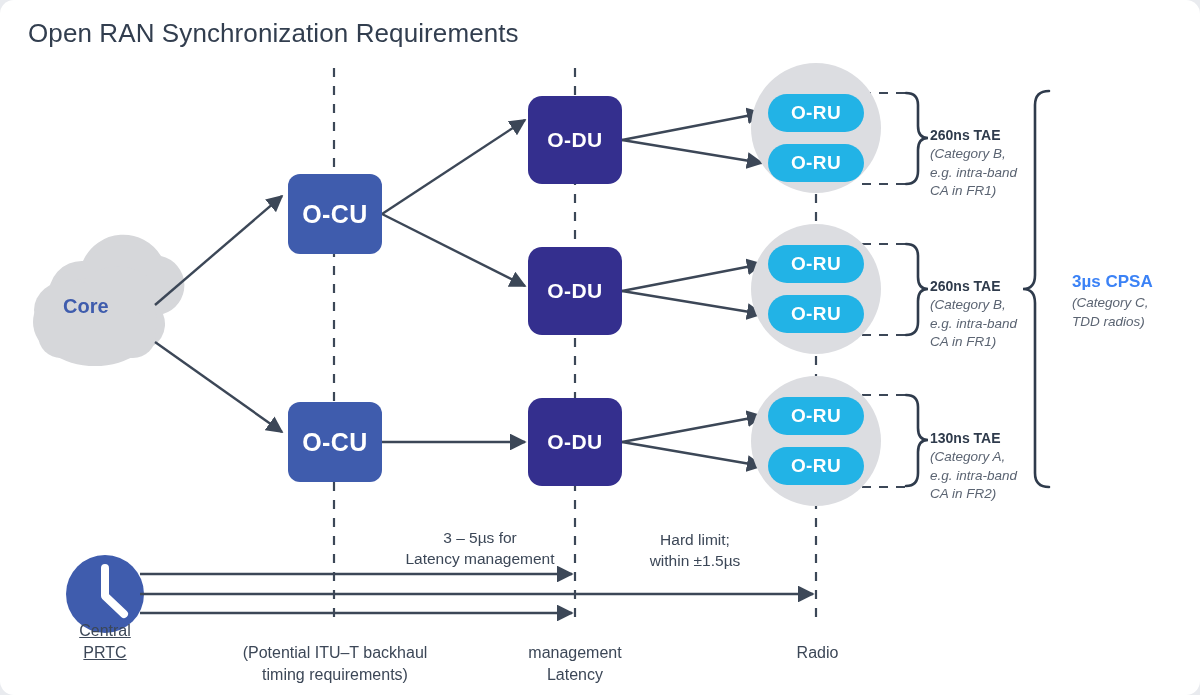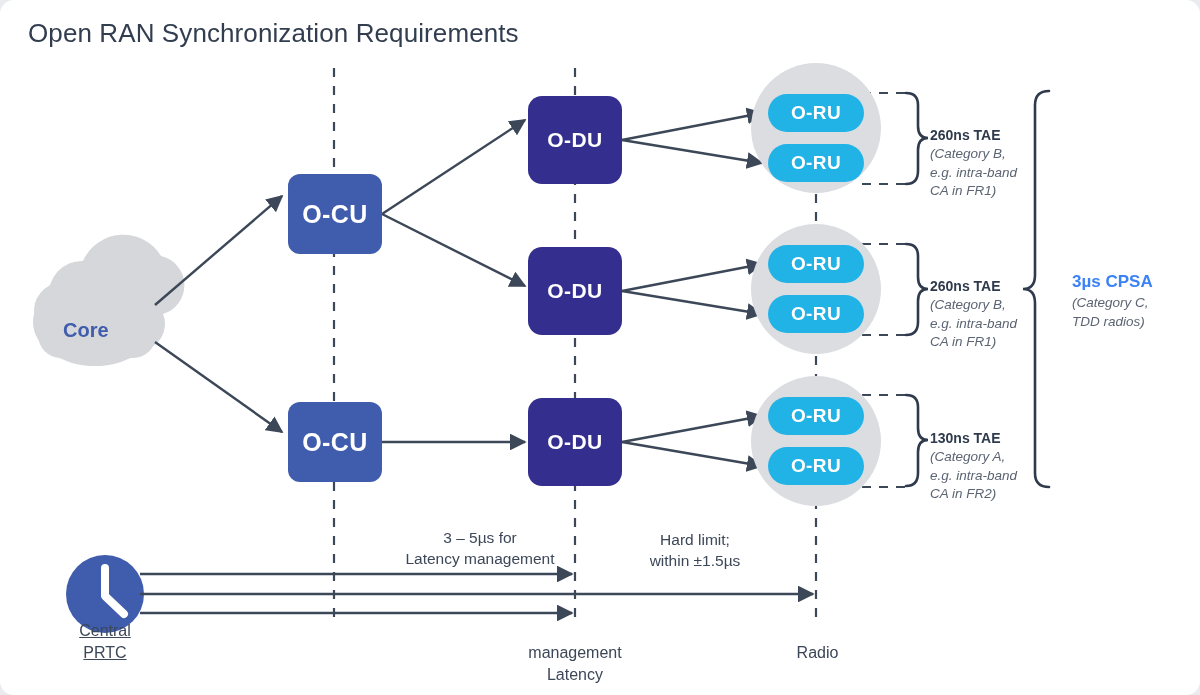--- a/index.html
+++ b/index.html
@@ -128,21 +128,21 @@
       <path d="M 105 568 L 105 596 L 124 614" fill="none" stroke="#ffffff" stroke-width="8" stroke-linecap="round" stroke-linejoin="round"></path>
     </g>
 
     <g stroke="#3c4757" stroke-width="2.4">
       <line x1="140" y1="574" x2="572" y2="574" marker-end="url(#arrow)"></line>
       <line x1="140" y1="594" x2="813" y2="594" marker-end="url(#arrow)"></line>
       <line x1="140" y1="613" x2="572" y2="613" marker-end="url(#arrow)"></line>
     </g>
   </svg>
 
-  <div class="core-label" style="left:63px;top:319px;">Core</div>
+  <div class="core-label" style="left:63px;top:295px;">Core</div>
 
   <div class="node ocu" style="left:288px;top:174px;">O-CU</div>
   <div class="node ocu" style="left:288px;top:402px;">O-CU</div>
 
   <div class="node odu" style="left:528px;top:96px;">O-DU</div>
   <div class="node odu" style="left:528px;top:247px;">O-DU</div>
   <div class="node odu" style="left:528px;top:398px;">O-DU</div>
 
   <div class="ru-halo" style="left:751px;top:63px;"></div>
   <div class="ru-halo" style="left:751px;top:224px;"></div>
@@ -188,20 +188,24 @@
   </div>
   <div class="bcap" style="left:600px;top:530px;width:190px;">
     <div>Hard limit;</div>
     <div>within ±1.5µs</div>
   </div>
 
   <div class="btick" style="left:45px;top:620px;width:120px;text-decoration:underline;">
     <div>Central</div>
     <div>PRTC</div>
   </div>
+  <div class="btick" style="left:200px;top:642px;width:270px;">
+    <div>(Potential ITU–T backhaul</div>
+    <div>timing requirements)</div>
+  </div>
   <div class="btick" style="left:495px;top:642px;width:160px;">
     <div>management</div>
     <div>Latency</div>
   </div>
   <div class="btick" style="left:730px;top:642px;width:175px;">
     <div>Radio</div>
   </div>
 
 </div>
 

